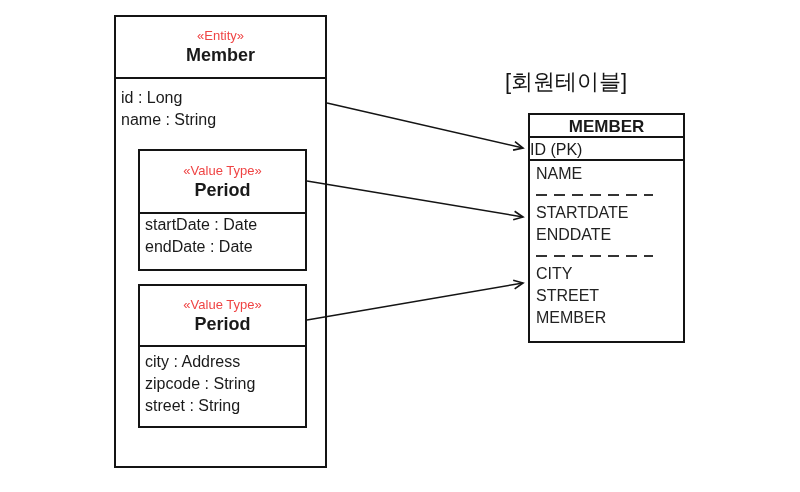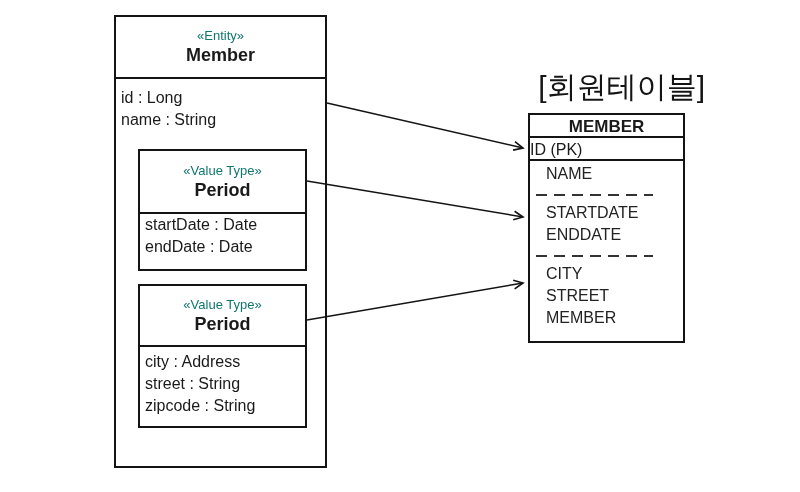--- a/index.html
+++ b/index.html
@@ -11,53 +11,53 @@
     overflow:hidden;
   }
   .canvas { position:absolute; left:0; top:0; width:800px; height:492px; background:#ffffff; }
 
   .box { position:absolute; background:#ffffff; border:2px solid #141414; }
   .box-header {
     border-bottom:2px solid #141414;
     text-align:center;
     display:flex; flex-direction:column; justify-content:center;
   }
-  .stereo { font-size:13px; line-height:16px; color:#0f766e; }
+  .stereo { font-size:13px; line-height:16px; color:#ef4444; }
   .box-name { font-size:18px; font-weight:bold; line-height:22px; }
   .attrs { padding:8px 5px 0 5px; font-size:16px; line-height:22px; }
 
   .entity-box  { left:114px; top:15px;  width:213px; height:453px; }
   .entity-box .box-header { height:62px; }
 
   .period-box  { left:138px; top:149px; width:169px; height:122px; }
   .period-box .box-header { height:63px; }
   .period-box .attrs { padding-top:0; }
 
   .address-box { left:138px; top:284px; width:169px; height:144px; }
   .address-box .box-header { height:61px; }
   .address-box .attrs { padding-top:4px; }
 
   .table-caption {
     position:absolute; left:505px; top:67px; width:200px;
-    text-align:right; font-size:30px; font-weight:normal; color:#141414;
+    text-align:left; font-size:22px; font-weight:normal; color:#141414;
   }
   .table-box {
     position:absolute; left:528px; top:113px; width:157px; height:230px;
     background:#ffffff; border:2.5px solid #141414;
   }
   .table-header {
     height:23px; line-height:23px; border-bottom:2px solid #141414;
     text-align:center; font-size:17px; font-weight:bold;
   }
   .pk-row {
     height:23px; line-height:23px; border-bottom:2px solid #141414;
     font-size:16px; 
   }
   .table-body { padding-top:2px; font-size:16px; color:#222; }
-  .trow { line-height:22px; padding-left:16px; }
+  .trow { line-height:22px; padding-left:6px; }
   .dash {
     height:2px; margin:9px 30px 6px 6px;
     background:repeating-linear-gradient(90deg,#333 0 11px,transparent 11px 18px);
   }
 
   .arrows { position:absolute; left:0; top:0; pointer-events:none; }
 </style>
 </head>
 <body>
 
@@ -85,22 +85,22 @@
     </div>
   </div>
 
   <div class="box address-box">
     <div class="box-header">
       <div class="stereo">«Value Type»</div>
       <div class="box-name">Period</div>
     </div>
     <div class="attrs">
       <div>city : Address</div>
+      <div>zipcode : String</div>
       <div>street : String</div>
-      <div>zipcode : String</div>
     </div>
   </div>
 
   <div class="table-caption">[회원테이블]</div>
 
   <div class="table-box">
     <div class="table-header">MEMBER</div>
     <div class="pk-row">ID (PK)</div>
     <div class="table-body">
       <div class="trow">NAME</div>

